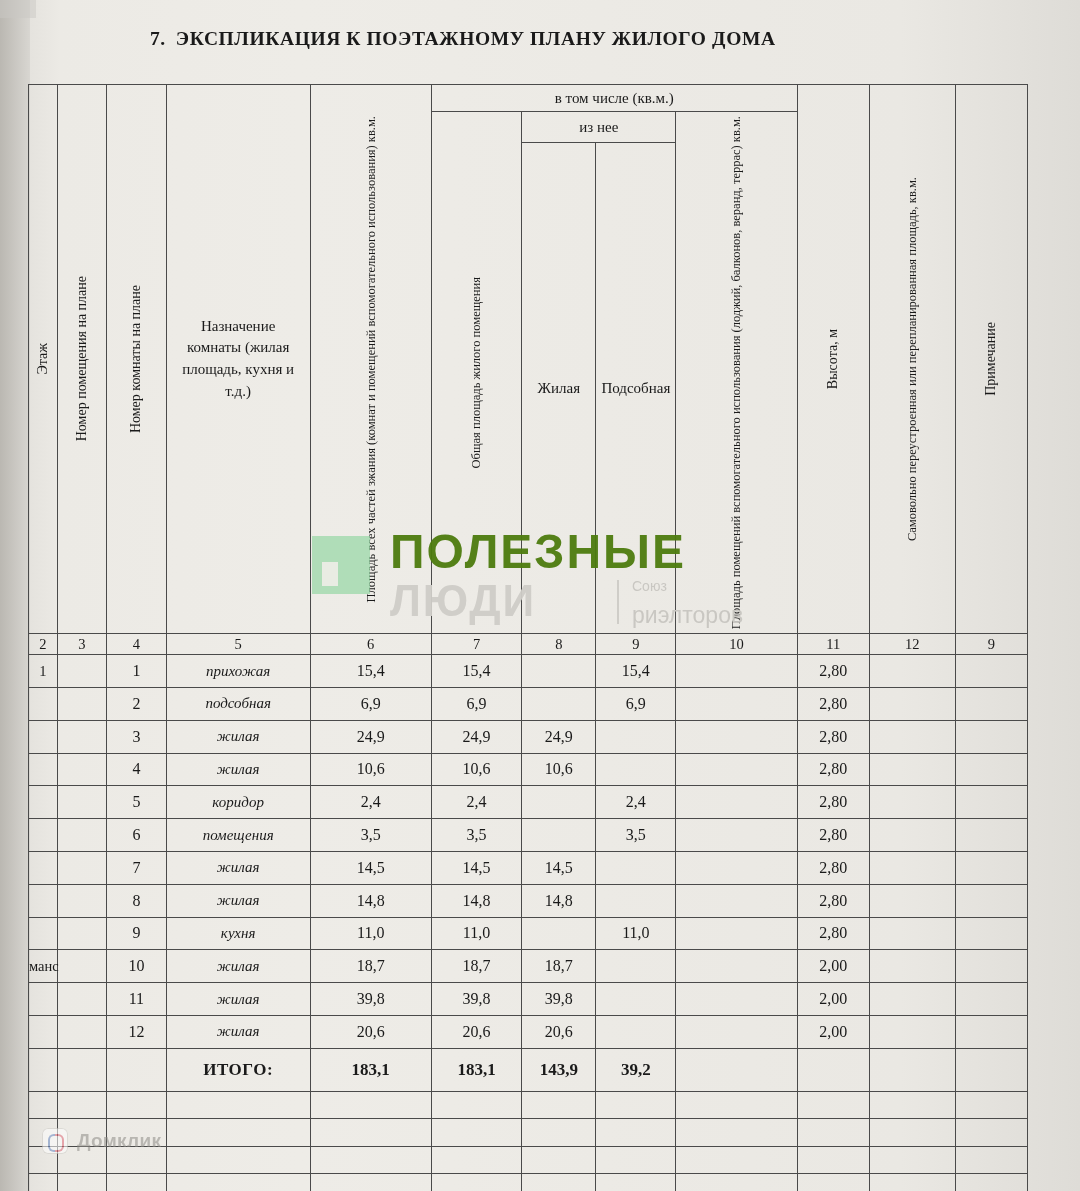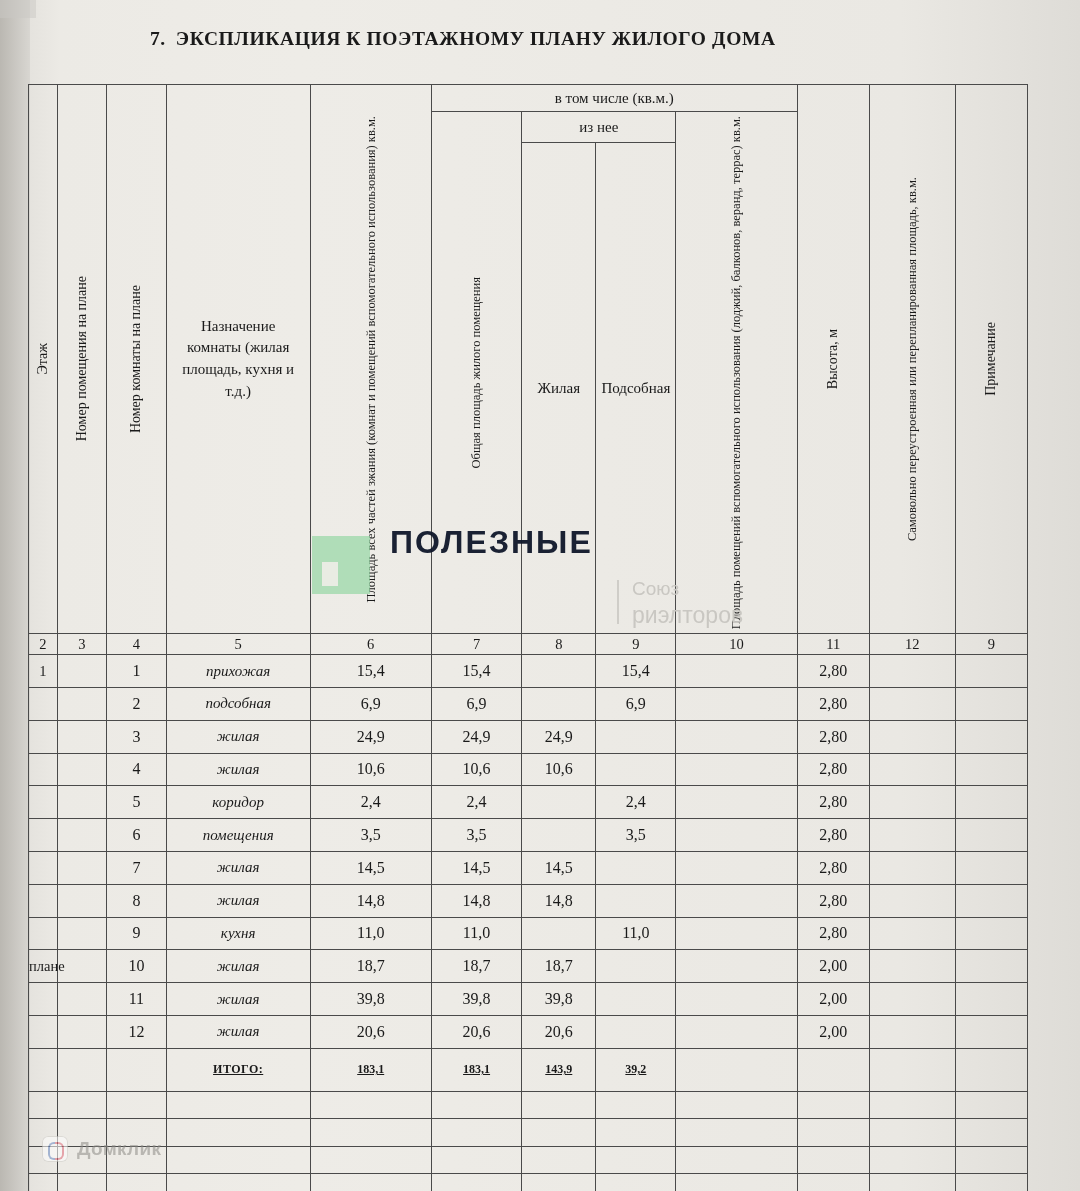--- a/index.html
+++ b/index.html
@@ -58,67 +58,66 @@
   .vtext.small{font-size:12.5px;}
   .hdr-purpose{
     font-size:15px;line-height:1.45;padding:4px 10px;
   }
   .hdr-center{font-size:15px;}
   .numrow td{height:20px;font-size:14.5px;}
   .datarow td{height:31.8px;}
   .emptyrow td{height:26.5px;}
   .cell-name{font-size:15px;font-style:italic;}
   .cell-num{font-size:16px;}
-  .total td{height:42px;font-weight:bold;font-size:12px;text-decoration:underline;}
+  .total td{height:42px;font-weight:bold;font-size:17px;}
   .total .label{text-align:center;letter-spacing:.5px;}
   .floor-cell{font-size:14.5px;}
   .floor-mans{font-size:14.5px;}
 
   
   .wm-center{
     position:absolute;left:312px;top:528px;
     width:450px;height:110px;
     pointer-events:none;
   }
   .wm-sq{
     position:absolute;left:0;top:8px;width:58px;height:58px;
     background:#8fd6a0;opacity:.65;
   }
   .wm-sq:after{
     content:"";position:absolute;left:10px;top:26px;width:16px;height:24px;background:#f1efe9;opacity:.9;
   }
   .wm-t1{
     position:absolute;left:78px;top:-4px;
-    font-size:32px;font-weight:bold;color:#0f172a;
+    font-size:48px;font-weight:bold;color:#4d7c0f;
     letter-spacing:2px;font-family:"Liberation Sans",sans-serif;
     opacity:.95;
   }
   .wm-t2{
     position:absolute;left:78px;top:48px;
     font-size:44px;font-weight:bold;color:#cfcdc8;
     letter-spacing:2px;font-family:"Liberation Sans",sans-serif;
     opacity:.95;
   }
   .wm-bar{
     position:absolute;left:305px;top:52px;width:2px;height:44px;background:#cfcdc8;
   }
   .wm-t3{
     position:absolute;left:320px;top:50px;
-    font-size:19px;color:#c9c7c2;font-family:"Liberation Sans",sans-serif;
+    font-size:14px;color:#c9c7c2;font-family:"Liberation Sans",sans-serif;
   }
   .wm-t4{
     position:absolute;left:320px;top:74px;
     font-size:23px;color:#c9c7c2;font-family:"Liberation Sans",sans-serif;
   }
   
   .domclick{
     position:absolute;left:42px;top:1128px;
     display:flex;align-items:center;gap:9px;
     opacity:.55;
-    margin-top:8px;
   }
   .dc-logo{
     width:26px;height:26px;border-radius:6px;
     background:#ffffff;
     position:relative;
     box-shadow:0 0 0 1px #cfcdc8 inset;
   }
   .dc-logo:before{
     content:"";position:absolute;left:6px;top:6px;width:7px;height:14px;
     border:2.5px solid #6b8bc4;border-right:none;border-radius:6px 0 0 6px;
@@ -349,21 +348,21 @@
       <td class="cell-num">11,0</td>
       <td class="cell-num">11,0</td>
       <td class="cell-num"></td>
       <td class="cell-num">11,0</td>
       <td></td>
       <td class="cell-num">2,80</td>
       <td></td>
       <td></td>
     </tr>
     <tr class="datarow">
-      <td class="floor-mans">плане</td>
+      <td class="floor-mans">манс</td>
       <td></td>
       <td class="cell-num">10</td>
       <td class="cell-name">жилая</td>
       <td class="cell-num">18,7</td>
       <td class="cell-num">18,7</td>
       <td class="cell-num">18,7</td>
       <td class="cell-num"></td>
       <td></td>
       <td class="cell-num">2,00</td>
       <td></td>
@@ -470,20 +469,21 @@
           <td></td>
         </tr>
 
   </tbody>
 </table>
 </div>
 
 <div class="wm-center">
   <div class="wm-sq"></div>
   <div class="wm-t1">ПОЛЕЗНЫЕ</div>
+  <div class="wm-t2">ЛЮДИ</div>
   <div class="wm-bar"></div>
   <div class="wm-t3">Союз</div>
   <div class="wm-t4">риэлторов</div>
 </div>
 
 <div class="domclick">
   <div class="dc-logo"></div>
   <div class="dc-text">Домклик</div>
 </div>
 

